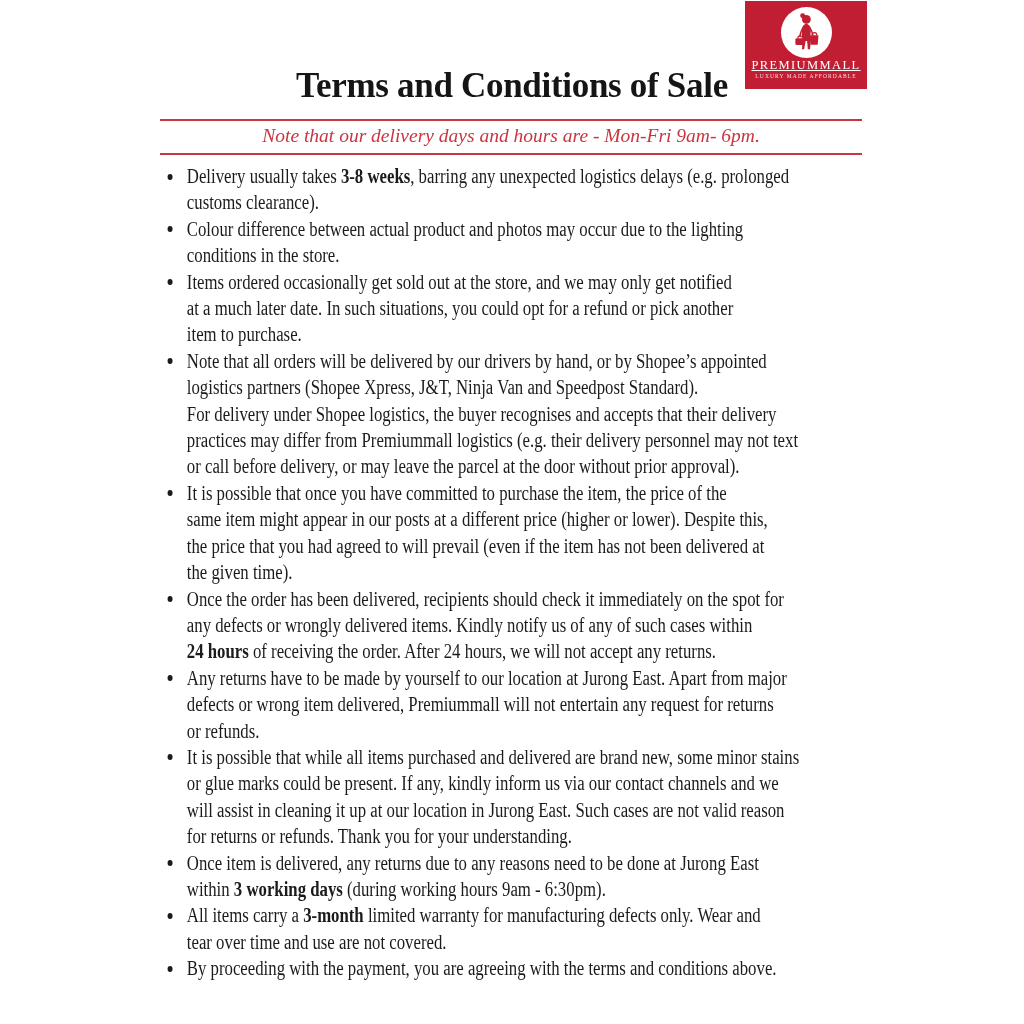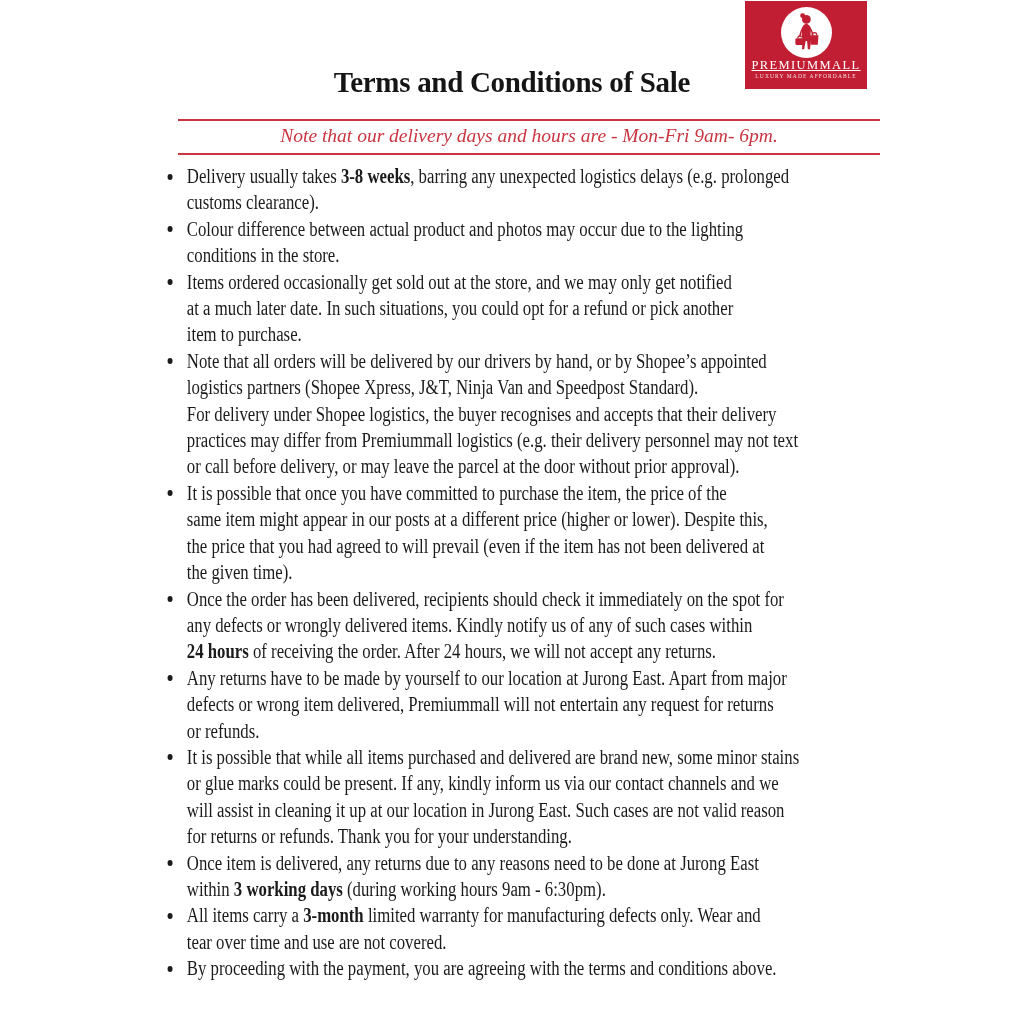--- a/index.html
+++ b/index.html
@@ -31,27 +31,27 @@
   }
   .logo-tagline{
     color:rgba(255,255,255,0.85);font-size:5.5px;letter-spacing:1.1px;
     line-height:7px;margin-top:1px;white-space:nowrap;
   }
 
   
   .title{
     position:absolute;left:0;top:66px;width:100%;
     margin:0;text-align:center;
-    font-size:29px;font-weight:bold;color:#151515;
+    font-size:35px;font-weight:bold;color:#151515;
     letter-spacing:-0.3px;
   }
 
   
   .note{
-    position:absolute;left:178px;top:119px;width:702px;
+    position:absolute;left:160px;top:119px;width:702px;
     border-top:2px solid var(--accent,#C93541);
     border-bottom:2px solid var(--accent,#C93541);
     padding:4px 0 6px 0;
     text-align:center;
     font-style:italic;
     font-size:19.5px;
     color:var(--accent,#C93541);
   }
 
   

